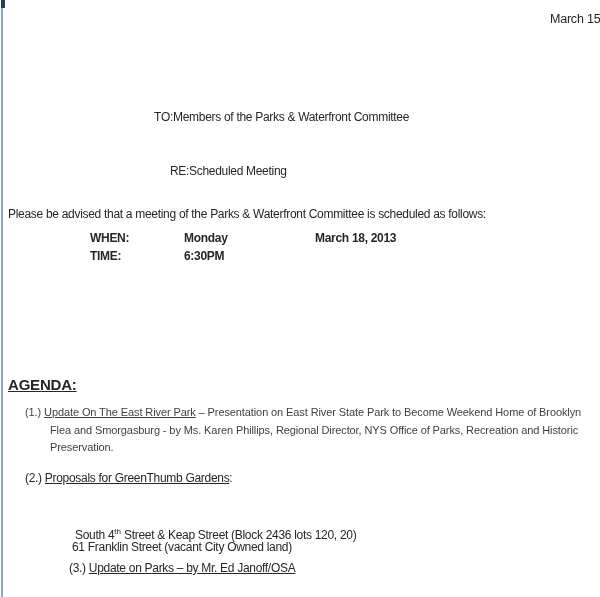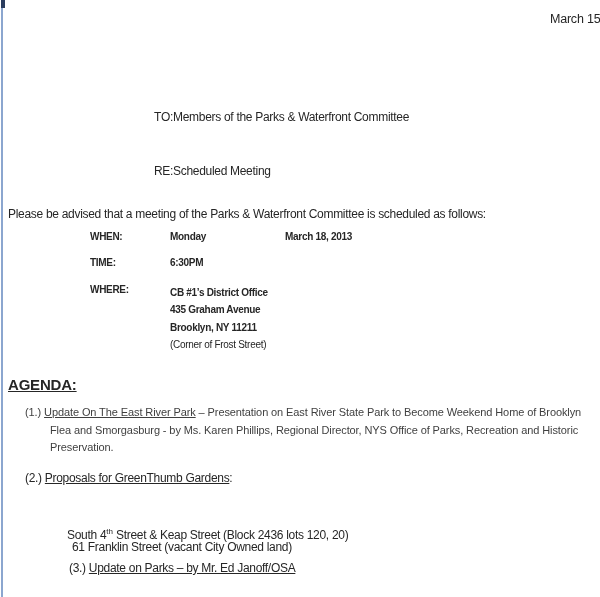--- a/index.html
+++ b/index.html
@@ -45,46 +45,47 @@
     position: absolute;
     left: 134px;
     font-size: 12px;
     letter-spacing: -0.3px;
     white-space: nowrap;
     text-align: right;
   }
   .memo-row .lbl { display: inline-block; width: 39px; }
   .row-to   { top: 110px; }
   .row-from { top: 137px; }
-  .row-re   { top: 164px; }
+  .row-re   { top: 164px; margin-left: 16px; }
   .intro {
     position: absolute;
     left: 8px; top: 199px;
     font-size: 12px;
     letter-spacing: -0.3px;
     white-space: nowrap;
     margin-top: 8px;
   }
   .sched-row {
     position: absolute;
     left: 90px;
-    font-size: 10px;
+    font-size: 12px;
     letter-spacing: -0.3px;
     white-space: nowrap;
     display: flex;
     align-items: flex-start;
+    gap: 14px;
   }
   .sched-row .slbl {
     flex: 0 0 80px;
     font-weight: bold;
   }
   .row-when  { top: 231px; }
-  .row-time  { top: 257px; }
+  .row-time  { top: 249px; }
   .row-where { top: 284px; }
-  .when-day { display: inline-block; width: 115px; font-weight: bold; }
+  .when-day { display: inline-block; width: 131px; font-weight: bold; }
   .when-date { font-weight: bold; }
   .time-val { font-weight: bold; }
   .addr div { line-height: 17.3px; }
   .addr .b { font-weight: bold; }
   .agenda-heading {
     position: absolute;
     left: 8px; top: 376px;
     font-size: 15px;
     font-weight: bold;
     text-decoration: underline;
@@ -109,21 +110,21 @@
   .item-2 { top: 471px; white-space: nowrap; }
   .item-3 { top: 561px; white-space: nowrap; margin-left: 44px; }
   .u { text-decoration: underline; }
   .garden-sub {
     position: absolute;
     font-size: 12px;
     letter-spacing: -0.3px;
     white-space: nowrap;
   }
   .sub-1 { left: 72px; top: 504px; margin-top: 36px; }
-  .sub-2 { left: 67px; top: 527px; }
+  .sub-2 { left: 75px; top: 527px; }
   .sup {
     font-size: 8px;
     vertical-align: super;
     letter-spacing: 0;
   }
 </style>
 </head>
 <body>
 
 <div class="page">
@@ -148,29 +149,20 @@
     <span>
       <span class="when-day">Monday</span><span class="when-date">March 18, 2013</span>
     </span>
   </div>
 
   <div class="sched-row row-time">
     <span class="slbl">TIME:</span>
     <span class="time-val">6:30PM</span>
   </div>
 
-  <div class="sched-row row-where">
-    <span class="slbl">WHERE:</span>
-    <span class="addr">
-      <div class="b">CB #1’s District Office</div>
-      <div class="b">435 Graham Avenue</div>
-      <div class="b">Brooklyn, NY 11211</div>
-      <div>(Corner of Frost Street)</div>
-    </span>
-  </div>
 
   <div class="agenda-heading">AGENDA:</div>
 
   <div class="agenda-item item-1">
     <span>(1.) </span><span class="u">Update On The East River Park</span><span> – Presentation on East River State Park to Become Weekend Home of Brooklyn Flea and Smorgasburg - by Ms. Karen Phillips, Regional Director, NYS Office of Parks, Recreation and Historic Preservation.</span>
   </div>
 
   <div class="agenda-item item-2">
     <span>(2.) </span><span class="u">Proposals for GreenThumb Gardens</span><span>:</span>
   </div>

